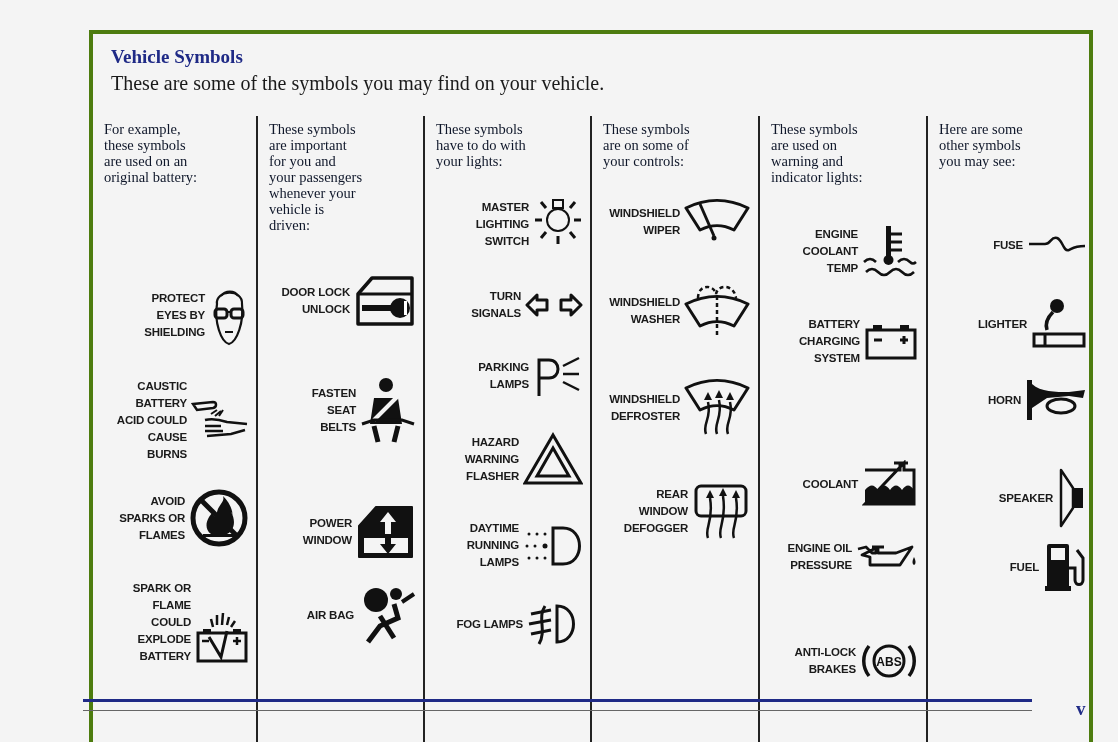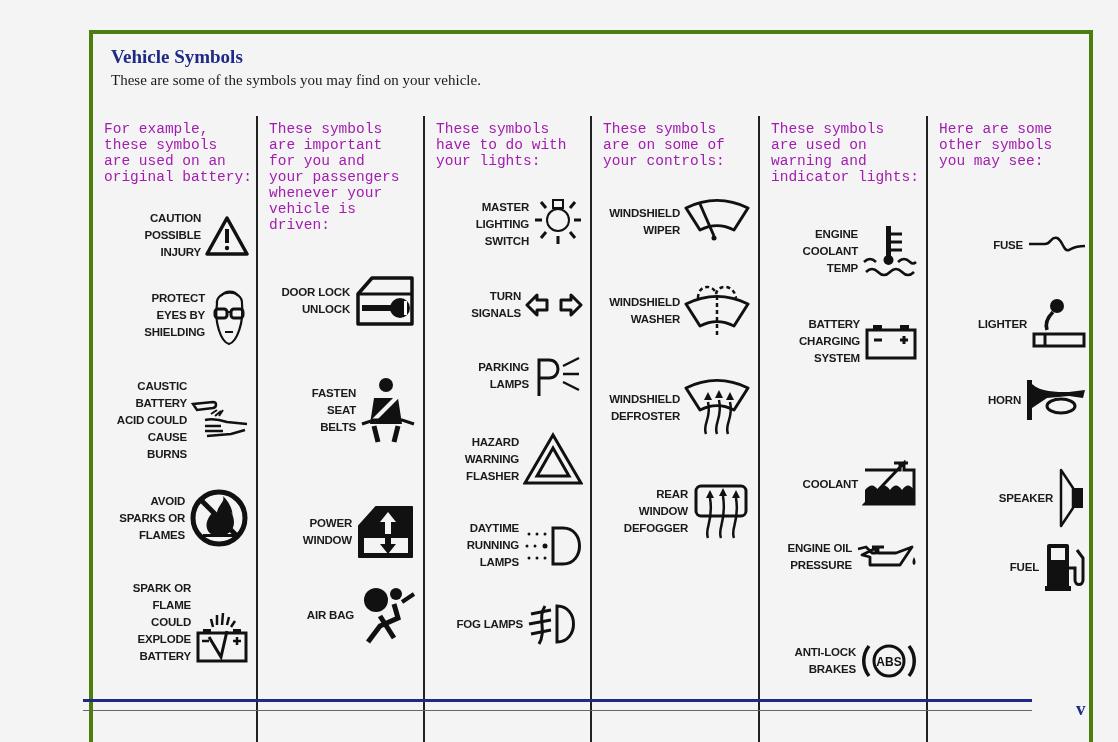--- a/index.html
+++ b/index.html
@@ -13,31 +13,31 @@
     position: absolute; left: 89px; top: 30px; width: 1004px; height: 735px;
     border: 4px solid #4d7c0f; box-sizing: border-box;
   }
   .title {
     position: absolute; left: 18px; top: 12px;
     font-family: "Liberation Serif", serif; font-weight: bold;
     font-size: 19px; color: #1f2a86;
   }
   .subtitle {
     position: absolute; left: 18px; top: 38px;
-    font-family: "Liberation Serif", serif; font-size: 15px; color: #1a1a1a;
+    font-family: "Liberation Serif", serif; font-size: 20px; color: #1a1a1a;
   }
   .col {
     position: absolute; top: 82px; bottom: 0;
     box-sizing: border-box;
   }
   .col.divider { border-left: 2px solid #222; }
   .intro {
     position: absolute; left: 11px; top: 5px;
-    font-family: Liberation Mono, monospace; font-size: 14.5px; line-height: 16px;
-    color: #a21caf; white-space: pre-line;
+    font-family: Liberation Serif, serif; font-size: 14.5px; line-height: 16px;
+    color: #0f172a; white-space: pre-line;
   }
   .sym {
     position: absolute; right: 8px; display: flex; align-items: center; justify-content: flex-end;
   }
   .lbl {
     font-family: "Liberation Sans", sans-serif; font-weight: bold;
     font-size: 11.5px; line-height: 17px; text-align: right;
     white-space: pre-line; color: #1a1a1a; letter-spacing: -0.2px;
     margin-right: 4px;
   }
@@ -59,30 +59,20 @@
 <div class="frame">
   <div class="title">Vehicle Symbols</div>
   <div class="subtitle">These are some of the symbols you may find on your vehicle.</div>
 
   <div class="col" style="left:0;width:164px;">
     <div class="intro">For example,
 these symbols
 are used on an
 original battery:</div>
 
-    <div class="sym" style="top:94px;">
-      <span class="lbl">CAUTION
-POSSIBLE
-INJURY</span>
-      <svg class="ic" width="44" height="42" viewBox="0 0 44 42">
-        <polygon points="22,3 42,39 2,39" fill="none" stroke="#111" stroke-width="3.5" stroke-linejoin="round"></polygon>
-        <rect x="20" y="14" width="4" height="14" fill="#111"></rect>
-          <circle cx="22" cy="33" r="2.2" fill="#111"></circle>
-      </svg>
-    </div>
 
     <div class="sym" style="top:168px;">
       <span class="lbl">PROTECT
 EYES BY
 SHIELDING</span>
       <svg class="ic" width="40" height="62" viewBox="0 0 40 62">
         <path d="M8,20 C6,6 34,4 33,20 C35,38 28,58 20,60 C12,58 5,38 8,20 Z" fill="none" stroke="#111" stroke-width="2.2"></path>
         <path d="M12,12 C16,6 26,6 29,12" fill="none" stroke="#111" stroke-width="2"></path>
         <rect x="6" y="25" width="12" height="9" rx="3" fill="none" stroke="#111" stroke-width="3"></rect>
         <rect x="22" y="25" width="12" height="9" rx="3" fill="none" stroke="#111" stroke-width="3"></rect>

